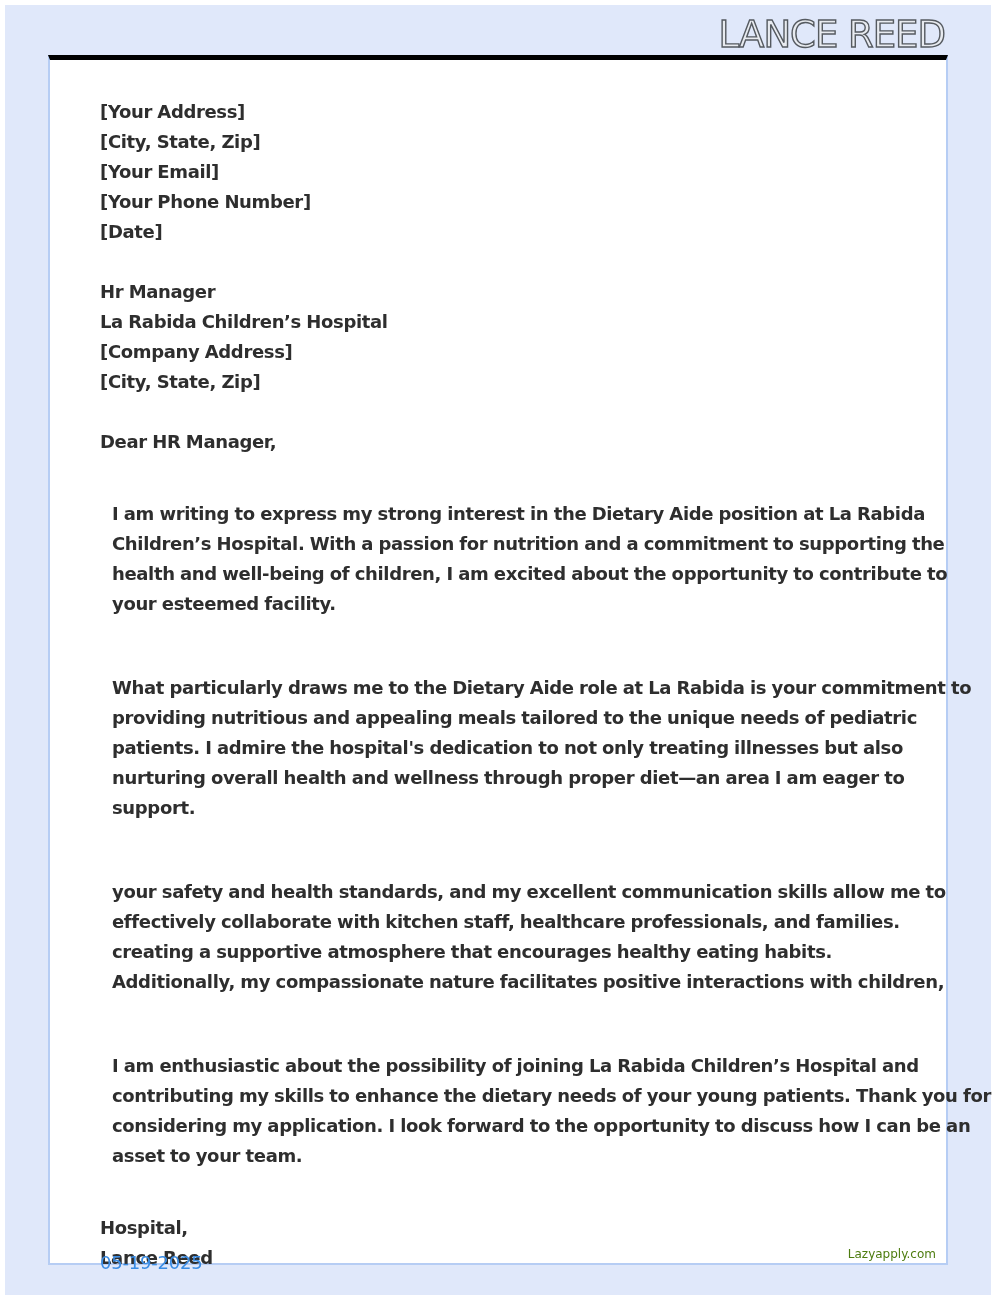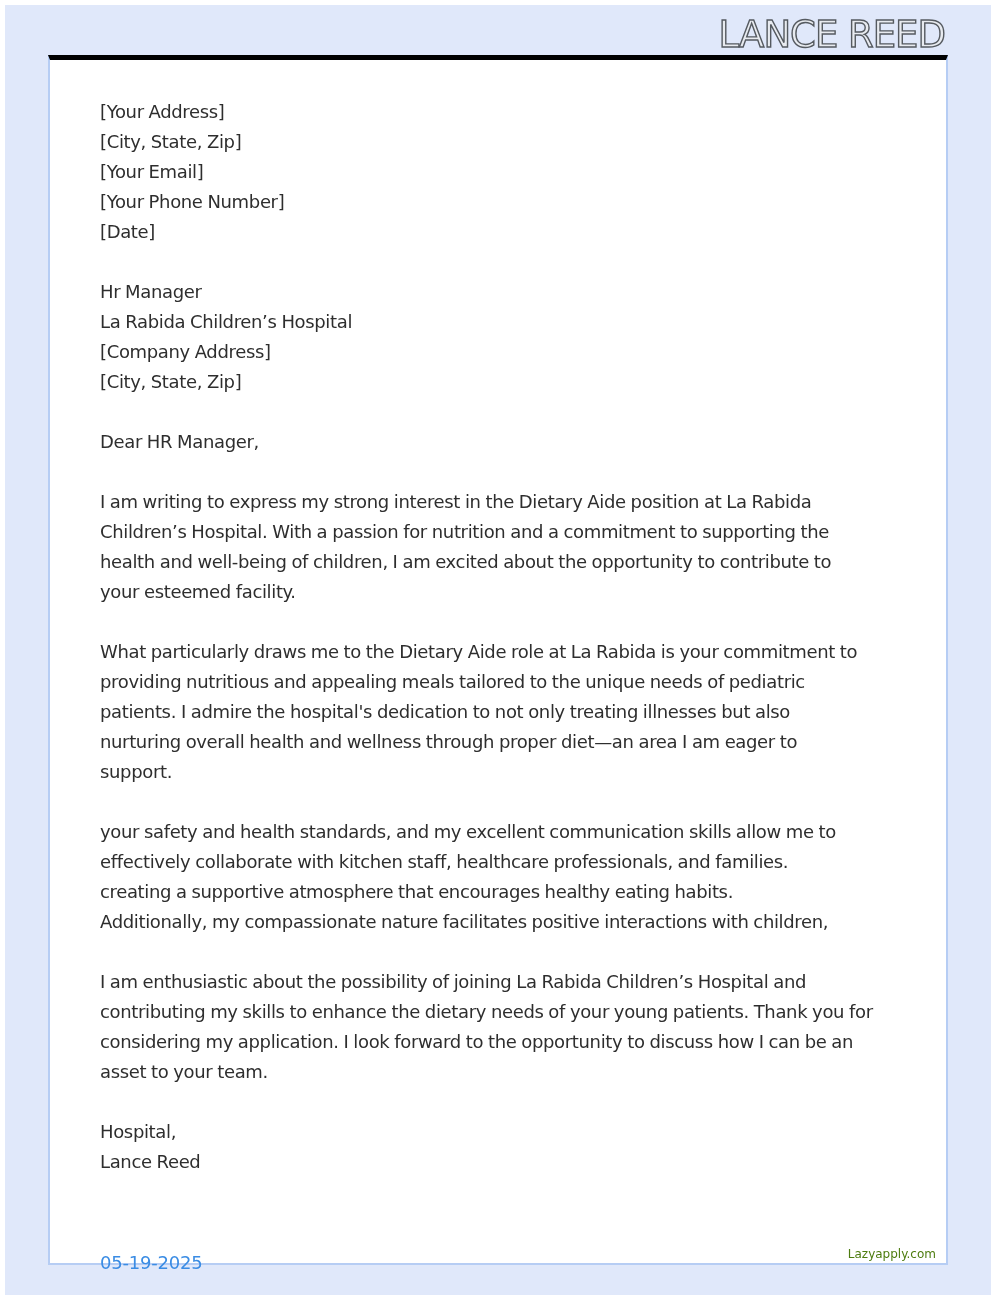--- a/index.html
+++ b/index.html
@@ -51,30 +51,31 @@
       position: absolute;
       left: 100px;
       top: 97px;
       width: 800px;
       font-family: "DejaVu Sans", sans-serif;
       font-size: 18px;
       line-height: 30px;
       color: #2e2e2e;
       letter-spacing: -0.35px;
       word-spacing: -0.5px;
+      font-weight: bold;
     }
     .line {
       display: block;
       white-space: nowrap;
     }
     .gap {
       height: 30px;
     }
     .para {
-      margin: 0;
+      margin: 12px;
     }
     .date {
       position: absolute;
       left: 100px;
       top: 1248px;
       font-family: "DejaVu Sans", sans-serif;
       font-size: 18px;
       line-height: 30px;
       color: #3a8ce4;
       letter-spacing: -0.2px;

